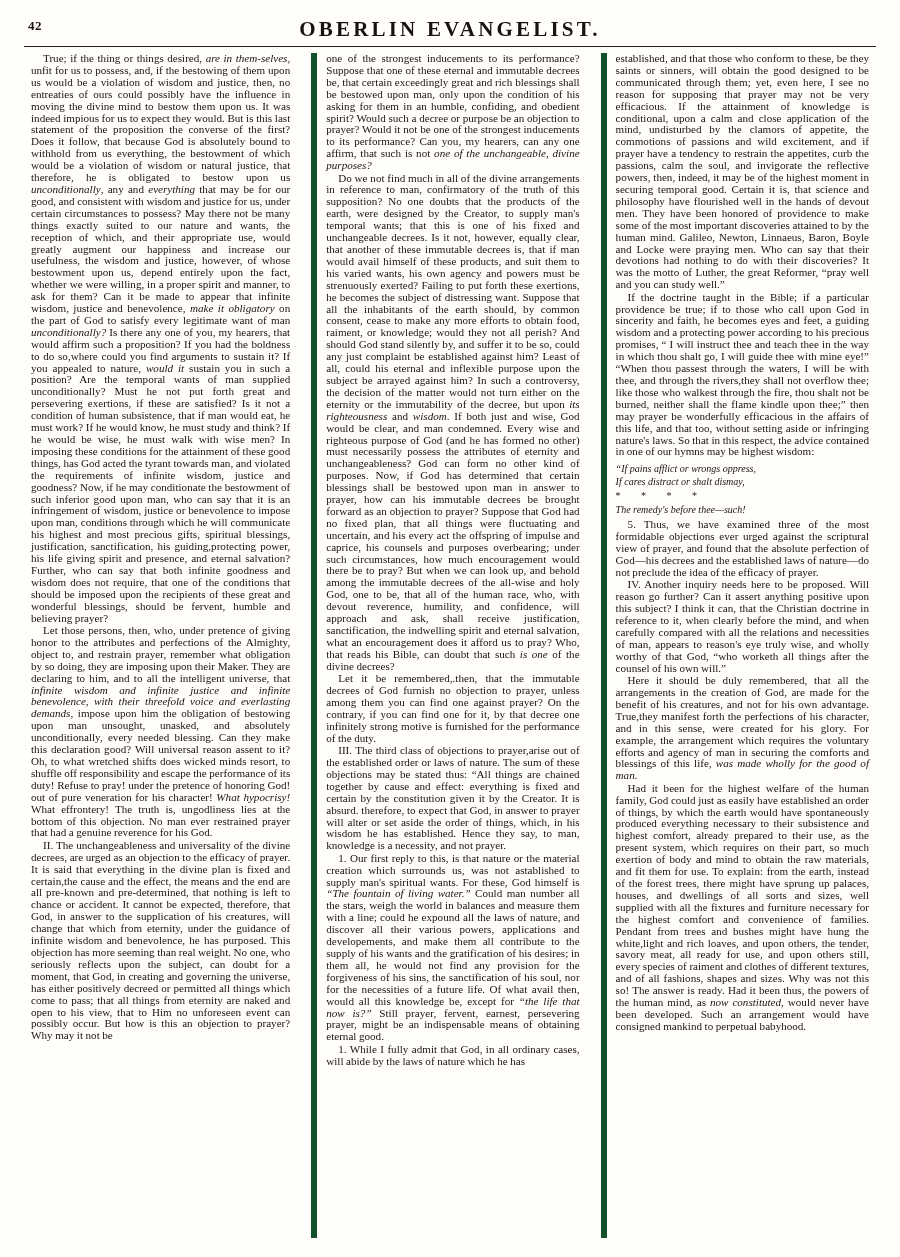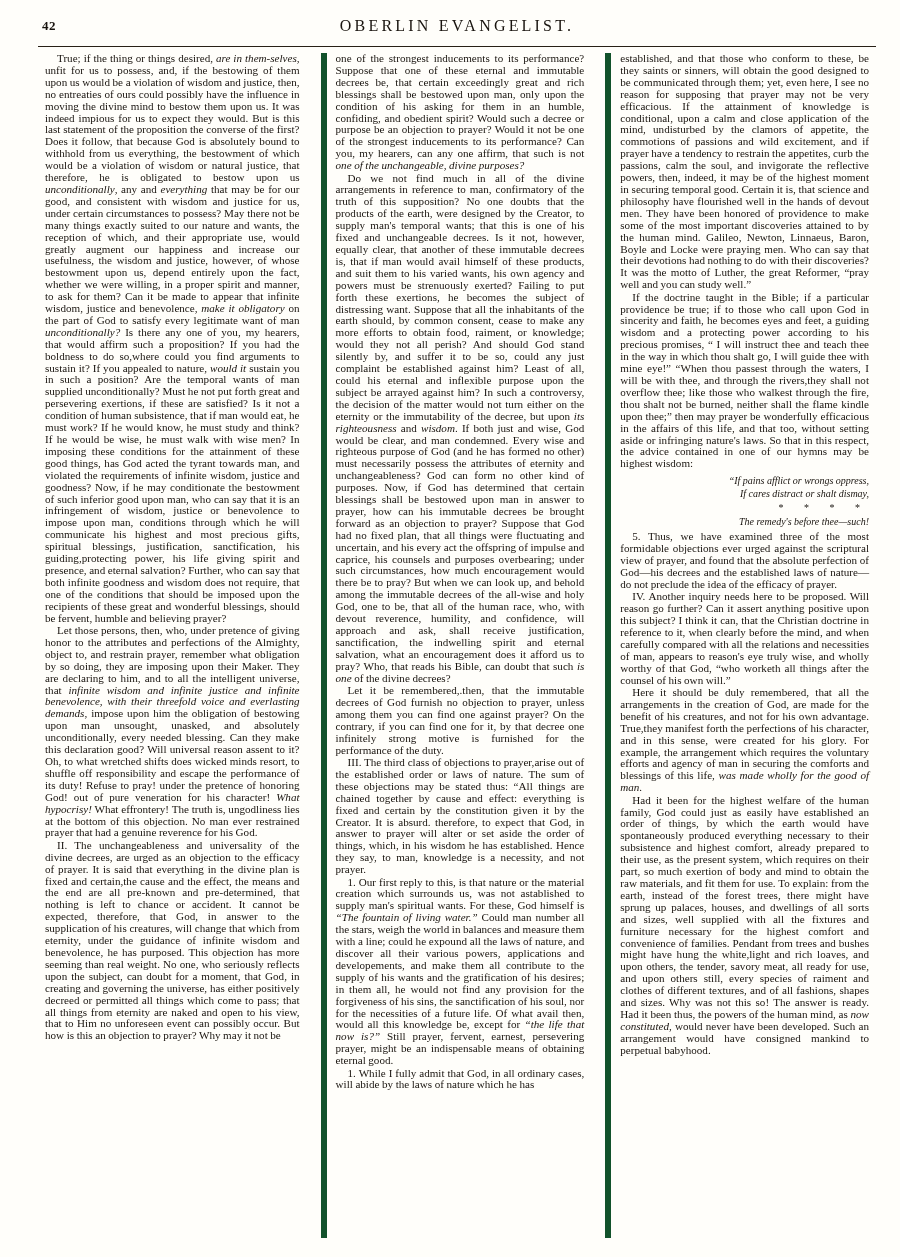--- a/index.html
+++ b/index.html
@@ -12,39 +12,39 @@
     height: 1257px;
     font-family: "Liberation Serif", serif;
     color: #1a1510;
   }
   .page {
     position: relative;
     width: 900px;
     height: 1257px;
     background: #fdfcf8;
     box-sizing: border-box;
-    padding: 16px 22px 10px 36px;
+    padding: 16px 22px 10px 22px;
   }
   .masthead {
     position: relative;
     height: 26px;
     border-bottom: none;
   }
   .folio {
     position: absolute;
     left: 6px;
     top: 2px;
     font-size: 13px;
     font-weight: bold;
     letter-spacing: 0.5px;
   }
   .masthead-title {
     text-align: center;
-    font-size: 16px;
-    font-weight: normal;
+    font-size: 21px;
+    font-weight: bold;
     letter-spacing: 3.2px;
     padding-top: 1px;
   }
   .rule {
     border-top: 1.2px solid #2a2218;
     margin: 4px 2px 6px 2px;
   }
   .columns {
     display: flex;
     gap: 12px;
@@ -65,21 +65,21 @@
     font-size: 11.1px;
     line-height: 11.9px;
     text-align: justify;
     hyphens: auto;
     -webkit-hyphens: auto;
     word-spacing: -0.2px;
   }
   p.noindent { text-indent: 0; }
   i, .it { font-style: italic; }
   .verse {
-    text-align: right;
+    text-align: left;
     font-size: 10px;
     line-height: 12.5px;
     margin: 5px 0 3px 0;
     text-indent: 0;
     font-style: italic;
   }
   .verse .stars {
     letter-spacing: 9px;
     font-style: normal;
     display: block;

